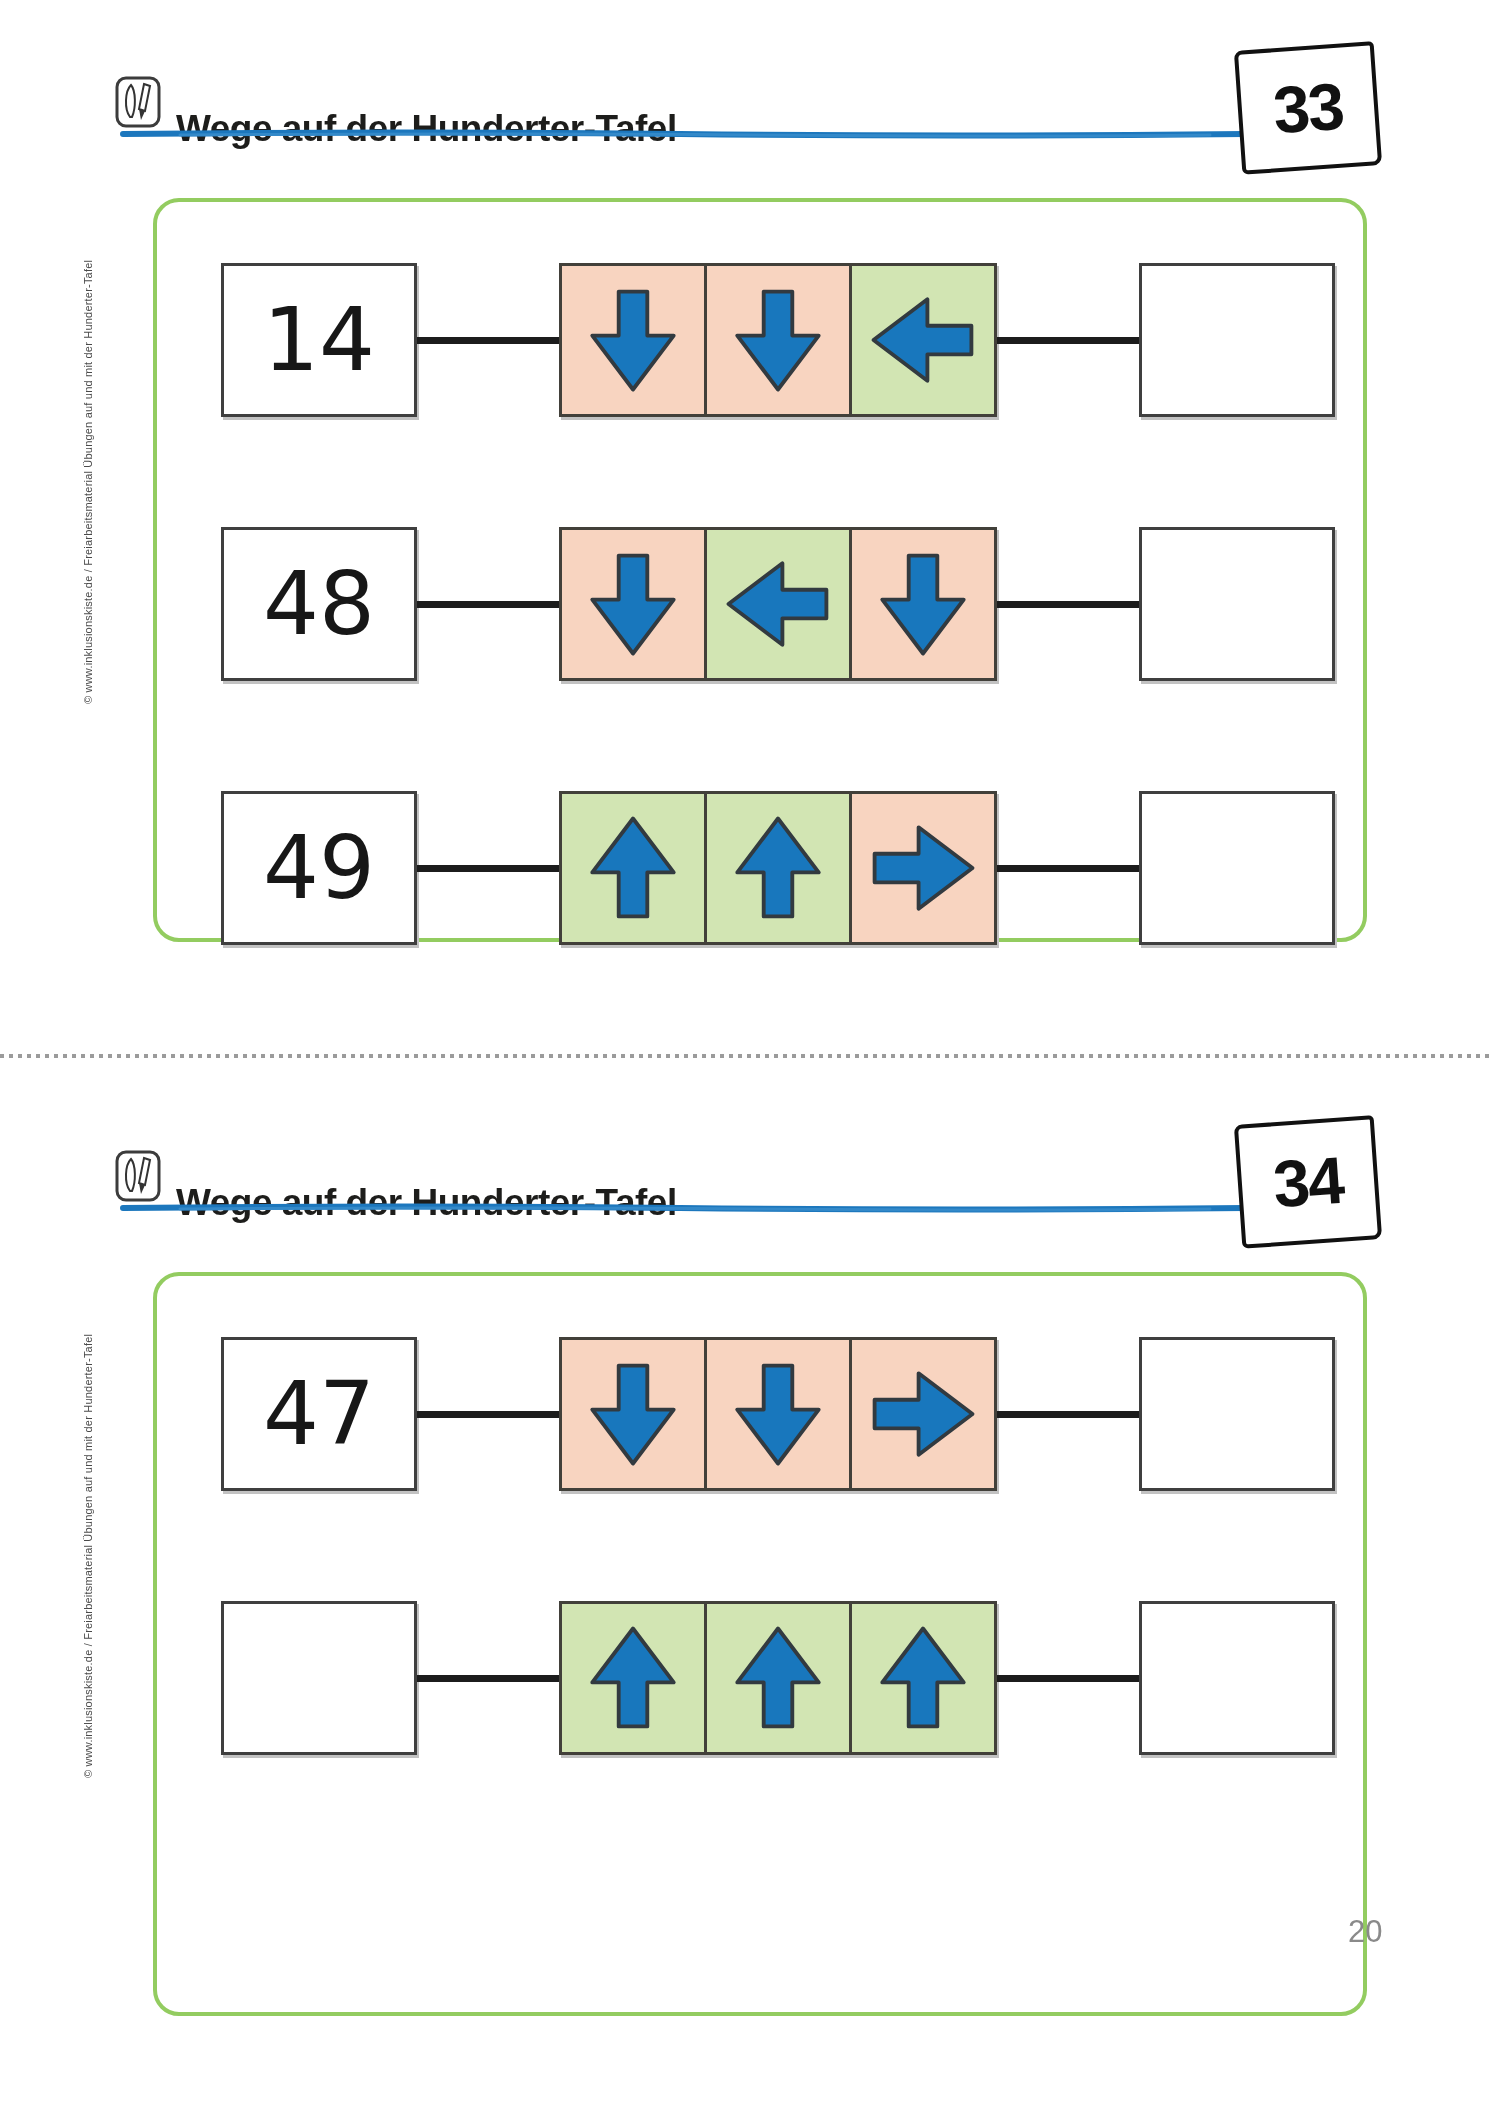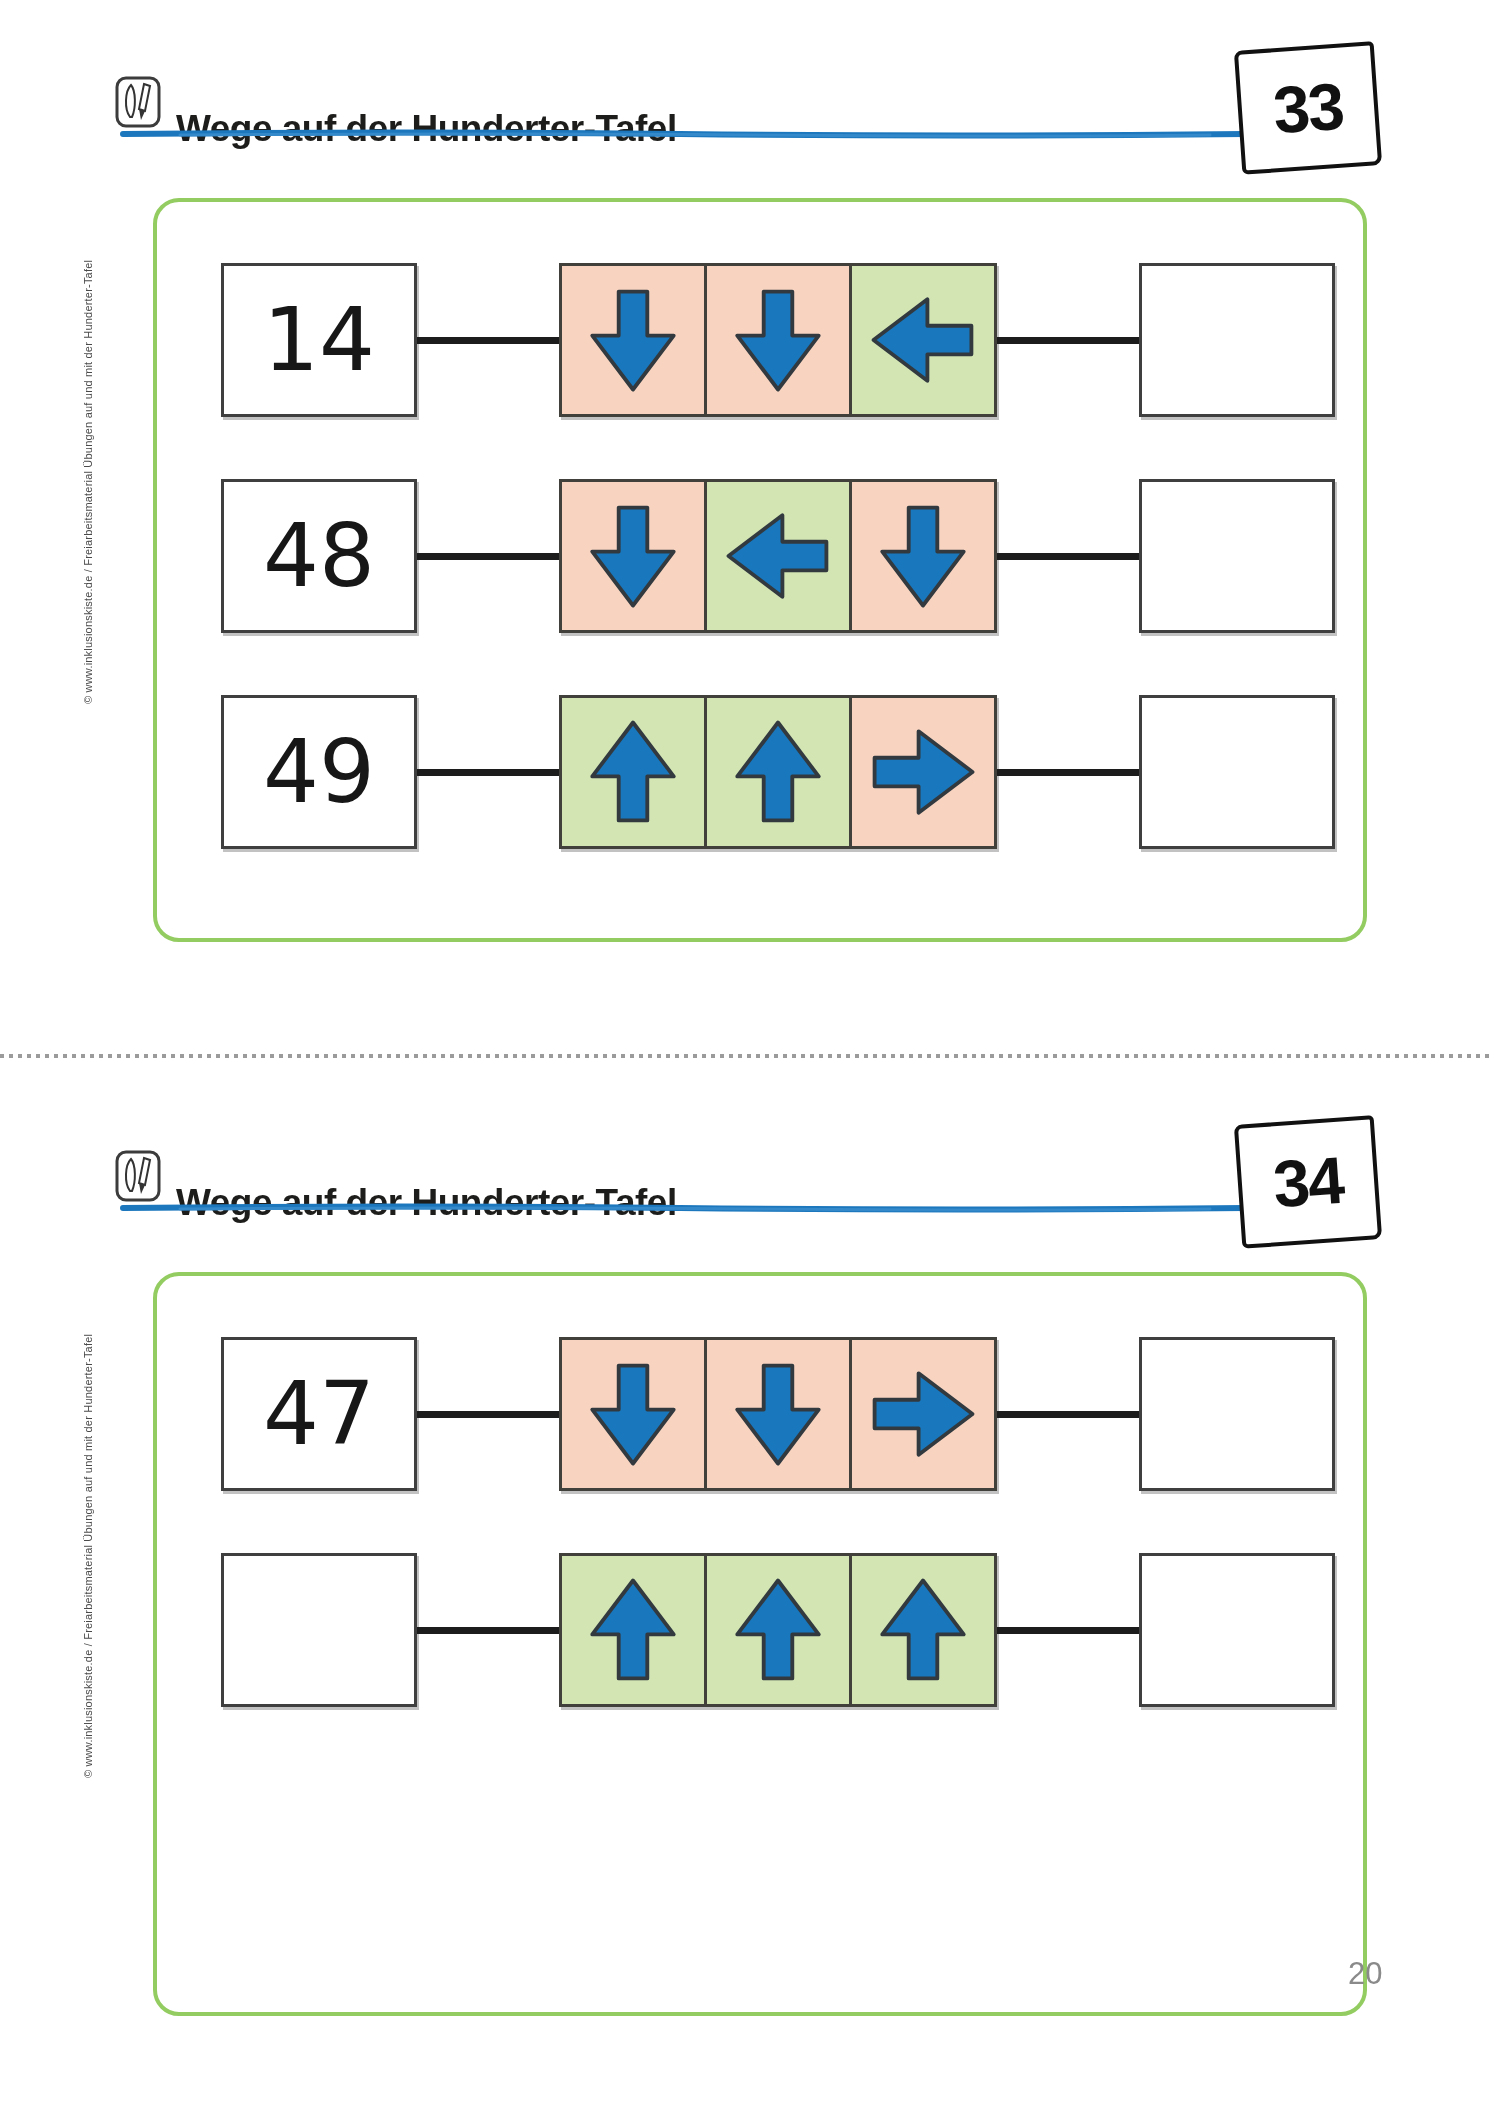--- a/index.html
+++ b/index.html
@@ -15,21 +15,21 @@
   .underline{position:absolute;left:120px;top:126px;width:1128px;height:12px;}
   .badge{position:absolute;left:1238px;top:46px;width:132px;height:116px;background:#fff;
          border:4px solid #111;border-radius:8px 5px 9px 6px;transform:rotate(-4deg);
          display:flex;align-items:center;justify-content:center;
          font-size:66px;font-weight:bold;color:#111;letter-spacing:-2px;}
 
   
   .card{position:absolute;left:153px;top:198px;width:1206px;height:736px;
         border:4px solid var(--card-green);border-radius:26px;background:#fff;}
   .rows{position:absolute;left:0;top:0;right:0;bottom:0;
-        display:flex;flex-direction:column;gap:68px;padding:64px 0 0 64px;}
+        display:flex;flex-direction:column;gap:116px;padding:64px 0 0 64px;}
   .row{display:flex;align-items:center;height:148px;flex:none;}
   .numbox{width:190px;height:148px;flex:none;background:#fff;border:3px solid #3f3f3f;
           box-shadow:2px 3px 0 #c2c2c2;display:flex;align-items:center;justify-content:center;}
   .num{font-family:"DejaVu Sans", sans-serif;font-size:88px;color:#171717;line-height:1;}
   .connector{width:142px;height:7px;flex:none;background:#1c1c1c;}
   .tiles{display:flex;flex:none;box-shadow:2px 3px 0 #c2c2c2;}
   .tile{width:142px;height:148px;flex:none;border:3px solid #42403a;
         display:flex;align-items:center;justify-content:center;}
   .tile + .tile{border-left:none;}
   .tile-salmon{background:var(--tile-salmon);}
@@ -40,21 +40,21 @@
   .dir-right{transform:rotate(270deg);}
 
   
   .side-text{position:absolute;left:82px;top:704px;transform:rotate(-90deg);
              transform-origin:left top;white-space:nowrap;font-size:11px;
              letter-spacing:0.2px;color:#4a4a4a;}
 
   
   .divider{position:absolute;left:0;top:1054px;width:1494px;height:4px;
            background:repeating-linear-gradient(90deg,#9b9b9b 0 4px,transparent 4px 9px);}
-  .page-num{position:absolute;left:1348px;top:1956px;font-size:31px;color:#8a8a8a;}
+  .page-num{position:absolute;left:1348px;top:1914px;font-size:31px;color:#8a8a8a;}
 </style>
 </head>
 <body>
 
 <div class="sheet">
 
   <section class="ws" id="ws1">
     <span class="icon-box">
       <svg viewBox="0 0 46 52" width="46" height="52">
         <rect x="2" y="2" width="42" height="48" rx="9" fill="#fff" stroke="#3c3c3c" stroke-width="3"></rect>

